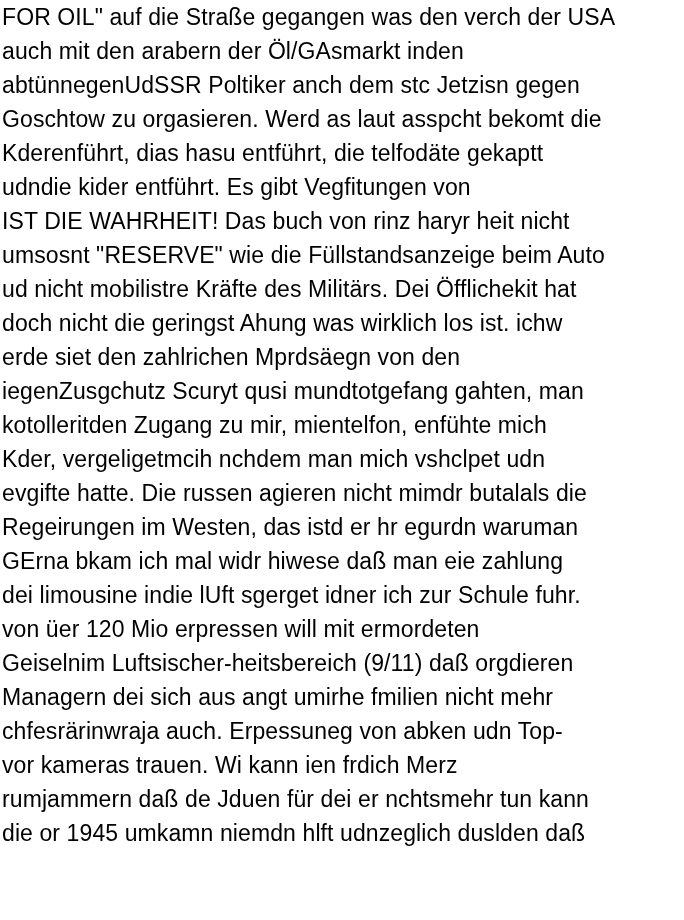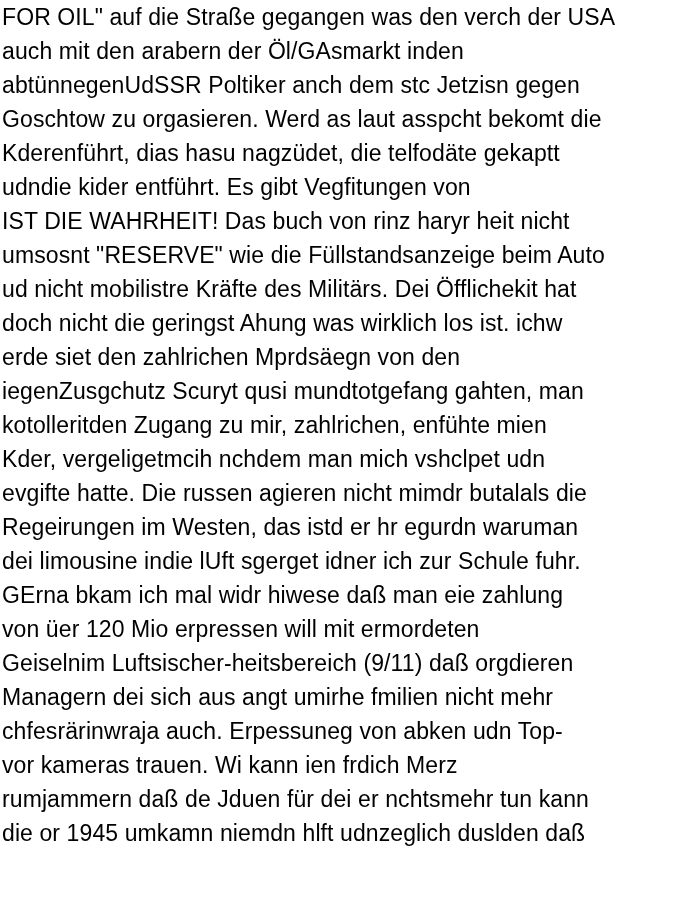--- a/index.html
+++ b/index.html
@@ -32,34 +32,34 @@
 </style>
 </head>
 <body>
 
 <div class="page">
   <div class="doc-text">
       <div class="line">FOR OIL" auf die Straße gegangen was den verch der USA</div>
       <div class="line">auch mit den arabern der Öl/GAsmarkt inden</div>
       <div class="line">abtünnegenUdSSR Poltiker anch dem stc Jetzisn gegen</div>
       <div class="line">Goschtow zu orgasieren. Werd as laut asspcht bekomt die</div>
-      <div class="line">Kderenführt, dias hasu nagzüdet, die telfodäte gekaptt</div>
+      <div class="line">Kderenführt, dias hasu entführt, die telfodäte gekaptt</div>
       <div class="line">udndie kider entführt. Es gibt Vegfitungen von</div>
       <div class="line">IST DIE WAHRHEIT! Das buch von rinz haryr heit nicht</div>
       <div class="line">umsosnt "RESERVE" wie die Füllstandsanzeige beim Auto</div>
       <div class="line">ud nicht mobilistre Kräfte des Militärs. Dei Öfflichekit hat</div>
       <div class="line">doch nicht die geringst Ahung was wirklich los ist. ichw</div>
       <div class="line">erde siet den zahlrichen Mprdsäegn von den</div>
       <div class="line">iegenZusgchutz Scuryt qusi mundtotgefang gahten, man</div>
-      <div class="line">kotolleritden Zugang zu mir, zahlrichen, enfühte mien</div>
+      <div class="line">kotolleritden Zugang zu mir, mientelfon, enfühte mich</div>
       <div class="line">Kder, vergeligetmcih nchdem man mich vshclpet udn</div>
       <div class="line">evgifte hatte. Die russen agieren nicht mimdr butalals die</div>
       <div class="line">Regeirungen im Westen, das istd er hr egurdn waruman</div>
+      <div class="line">GErna bkam ich mal widr hiwese daß man eie zahlung</div>
       <div class="line">dei limousine indie lUft sgerget idner ich zur Schule fuhr.</div>
-      <div class="line">GErna bkam ich mal widr hiwese daß man eie zahlung</div>
       <div class="line">von üer 120 Mio erpressen will mit ermordeten</div>
       <div class="line">Geiselnim Luftsischer-heitsbereich (9/11) daß orgdieren</div>
       <div class="line">Managern dei sich aus angt umirhe fmilien nicht mehr</div>
       <div class="line">chfesrärinwraja auch. Erpessuneg von abken udn Top-</div>
       <div class="line">vor kameras trauen. Wi kann ien frdich Merz</div>
       <div class="line">rumjammern daß de Jduen für dei er nchtsmehr tun kann</div>
       <div class="line">die or 1945 umkamn niemdn hlft udnzeglich duslden daß</div>
     </div>
 </div>
 

